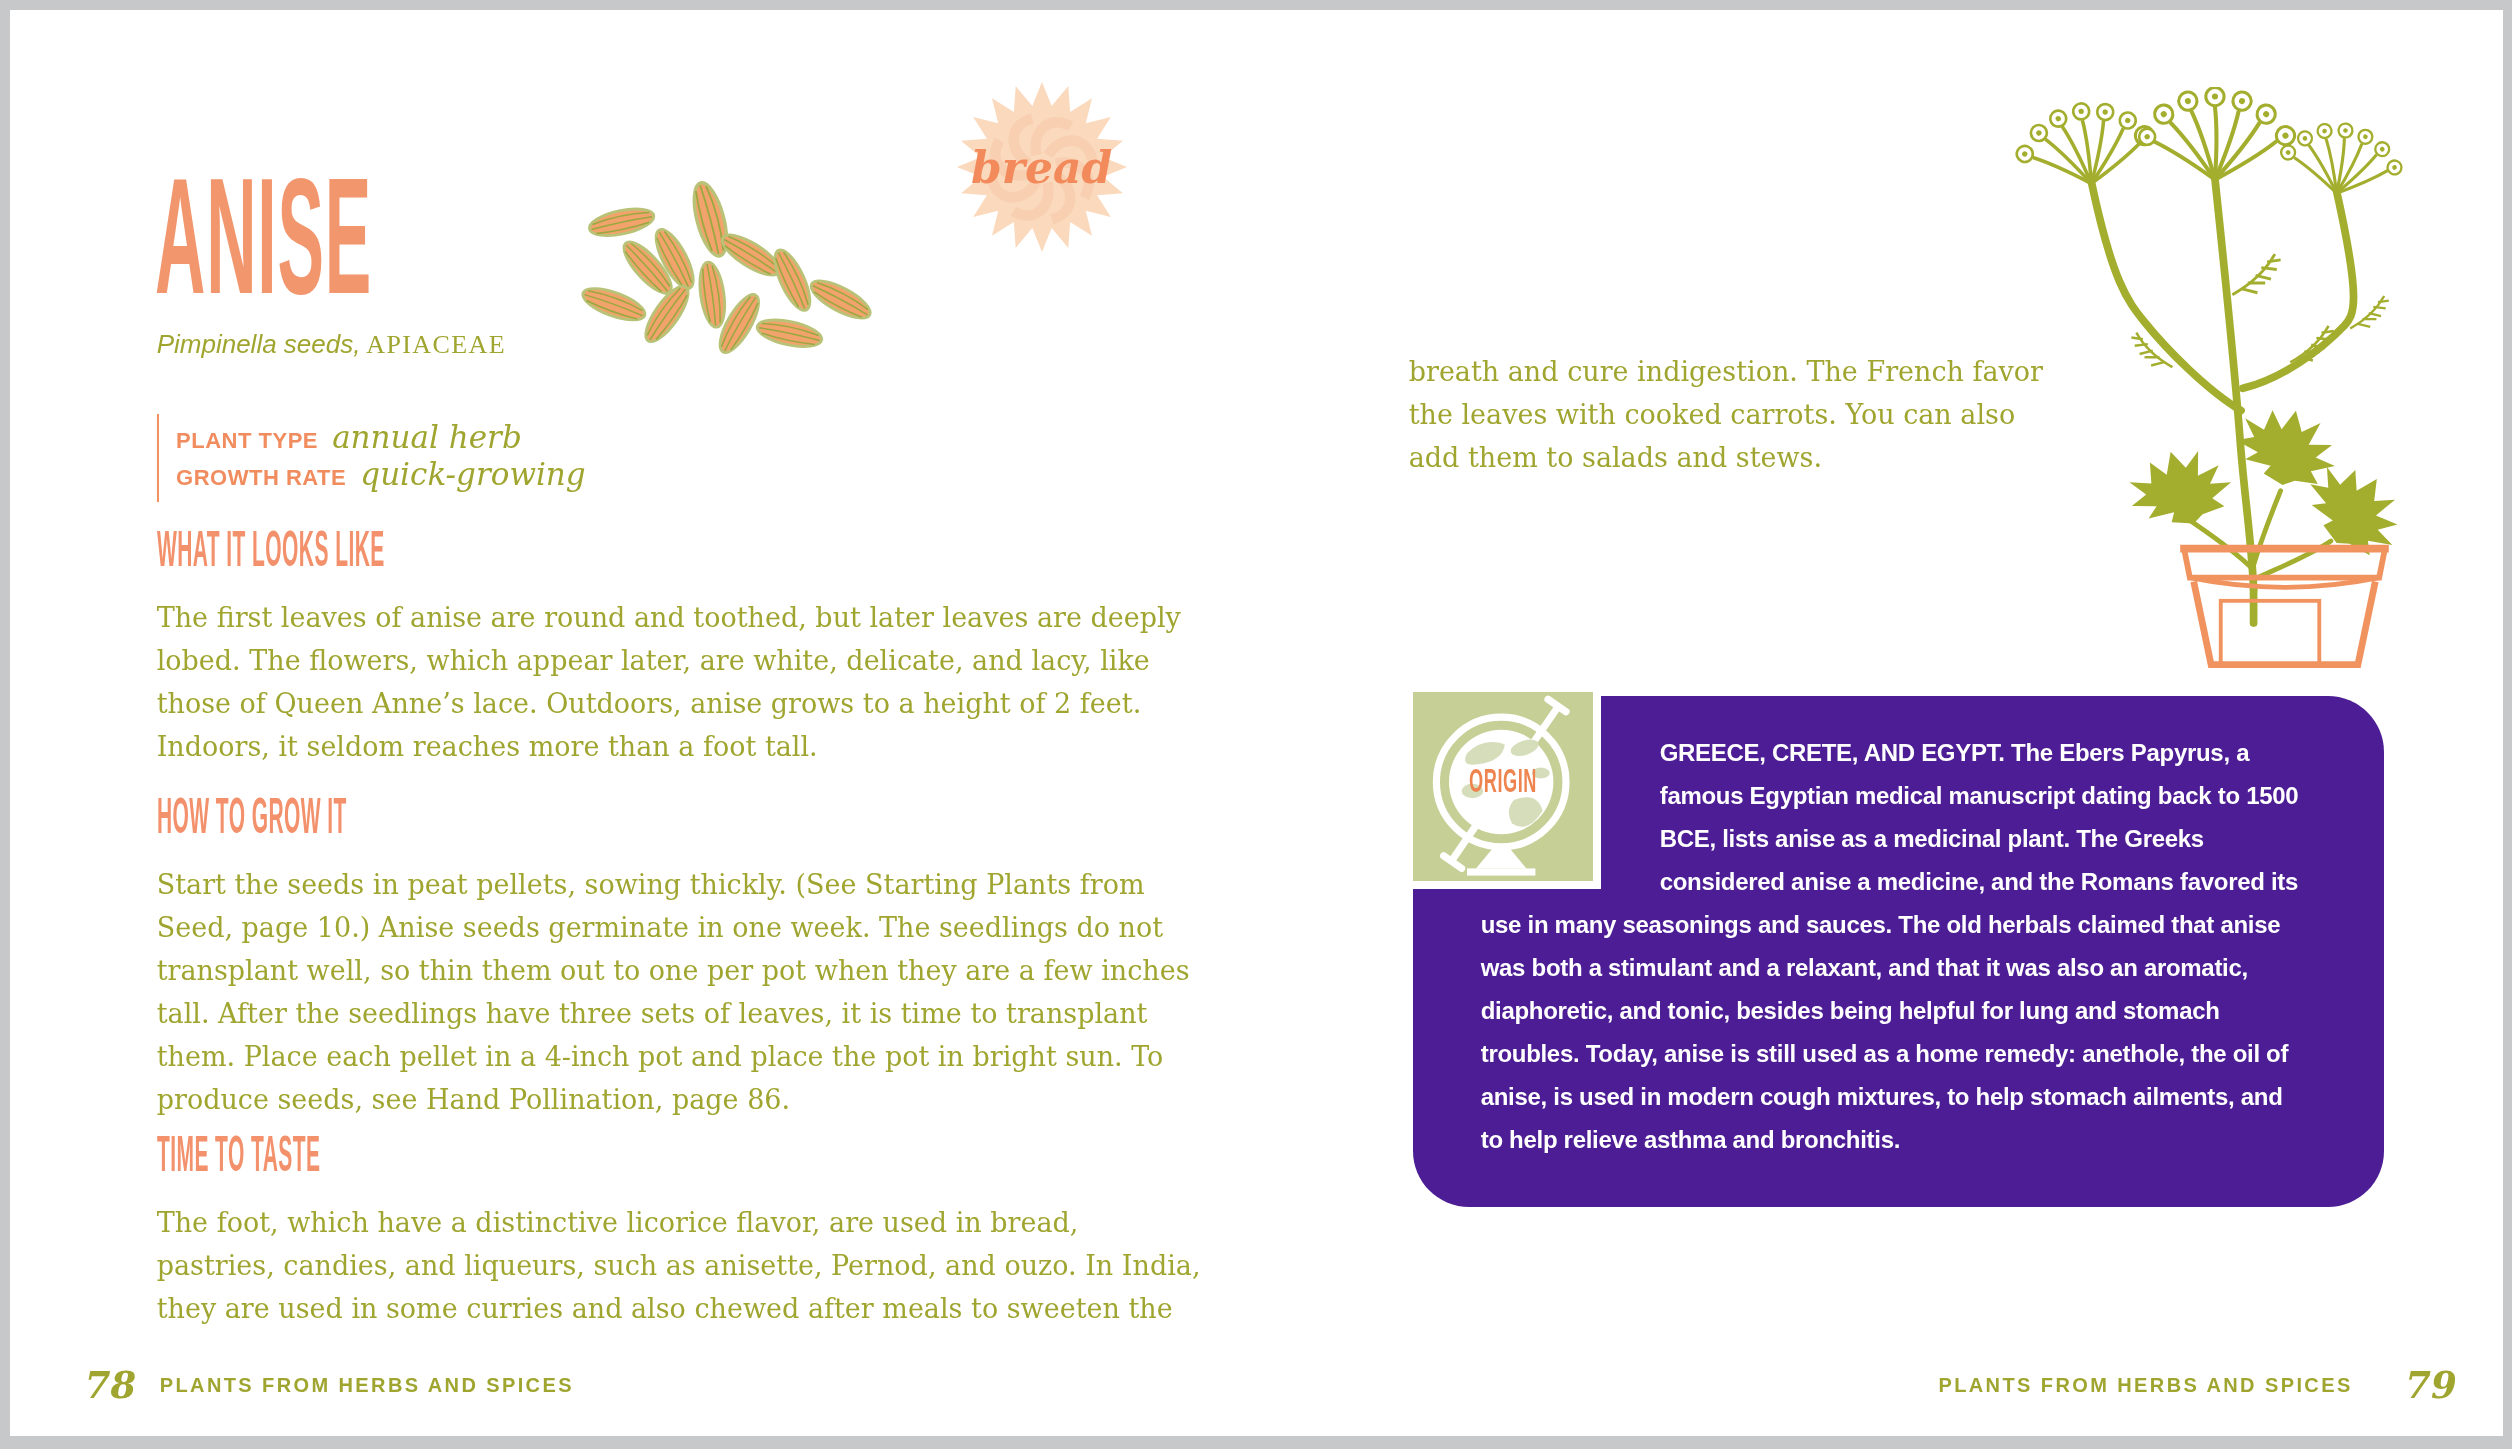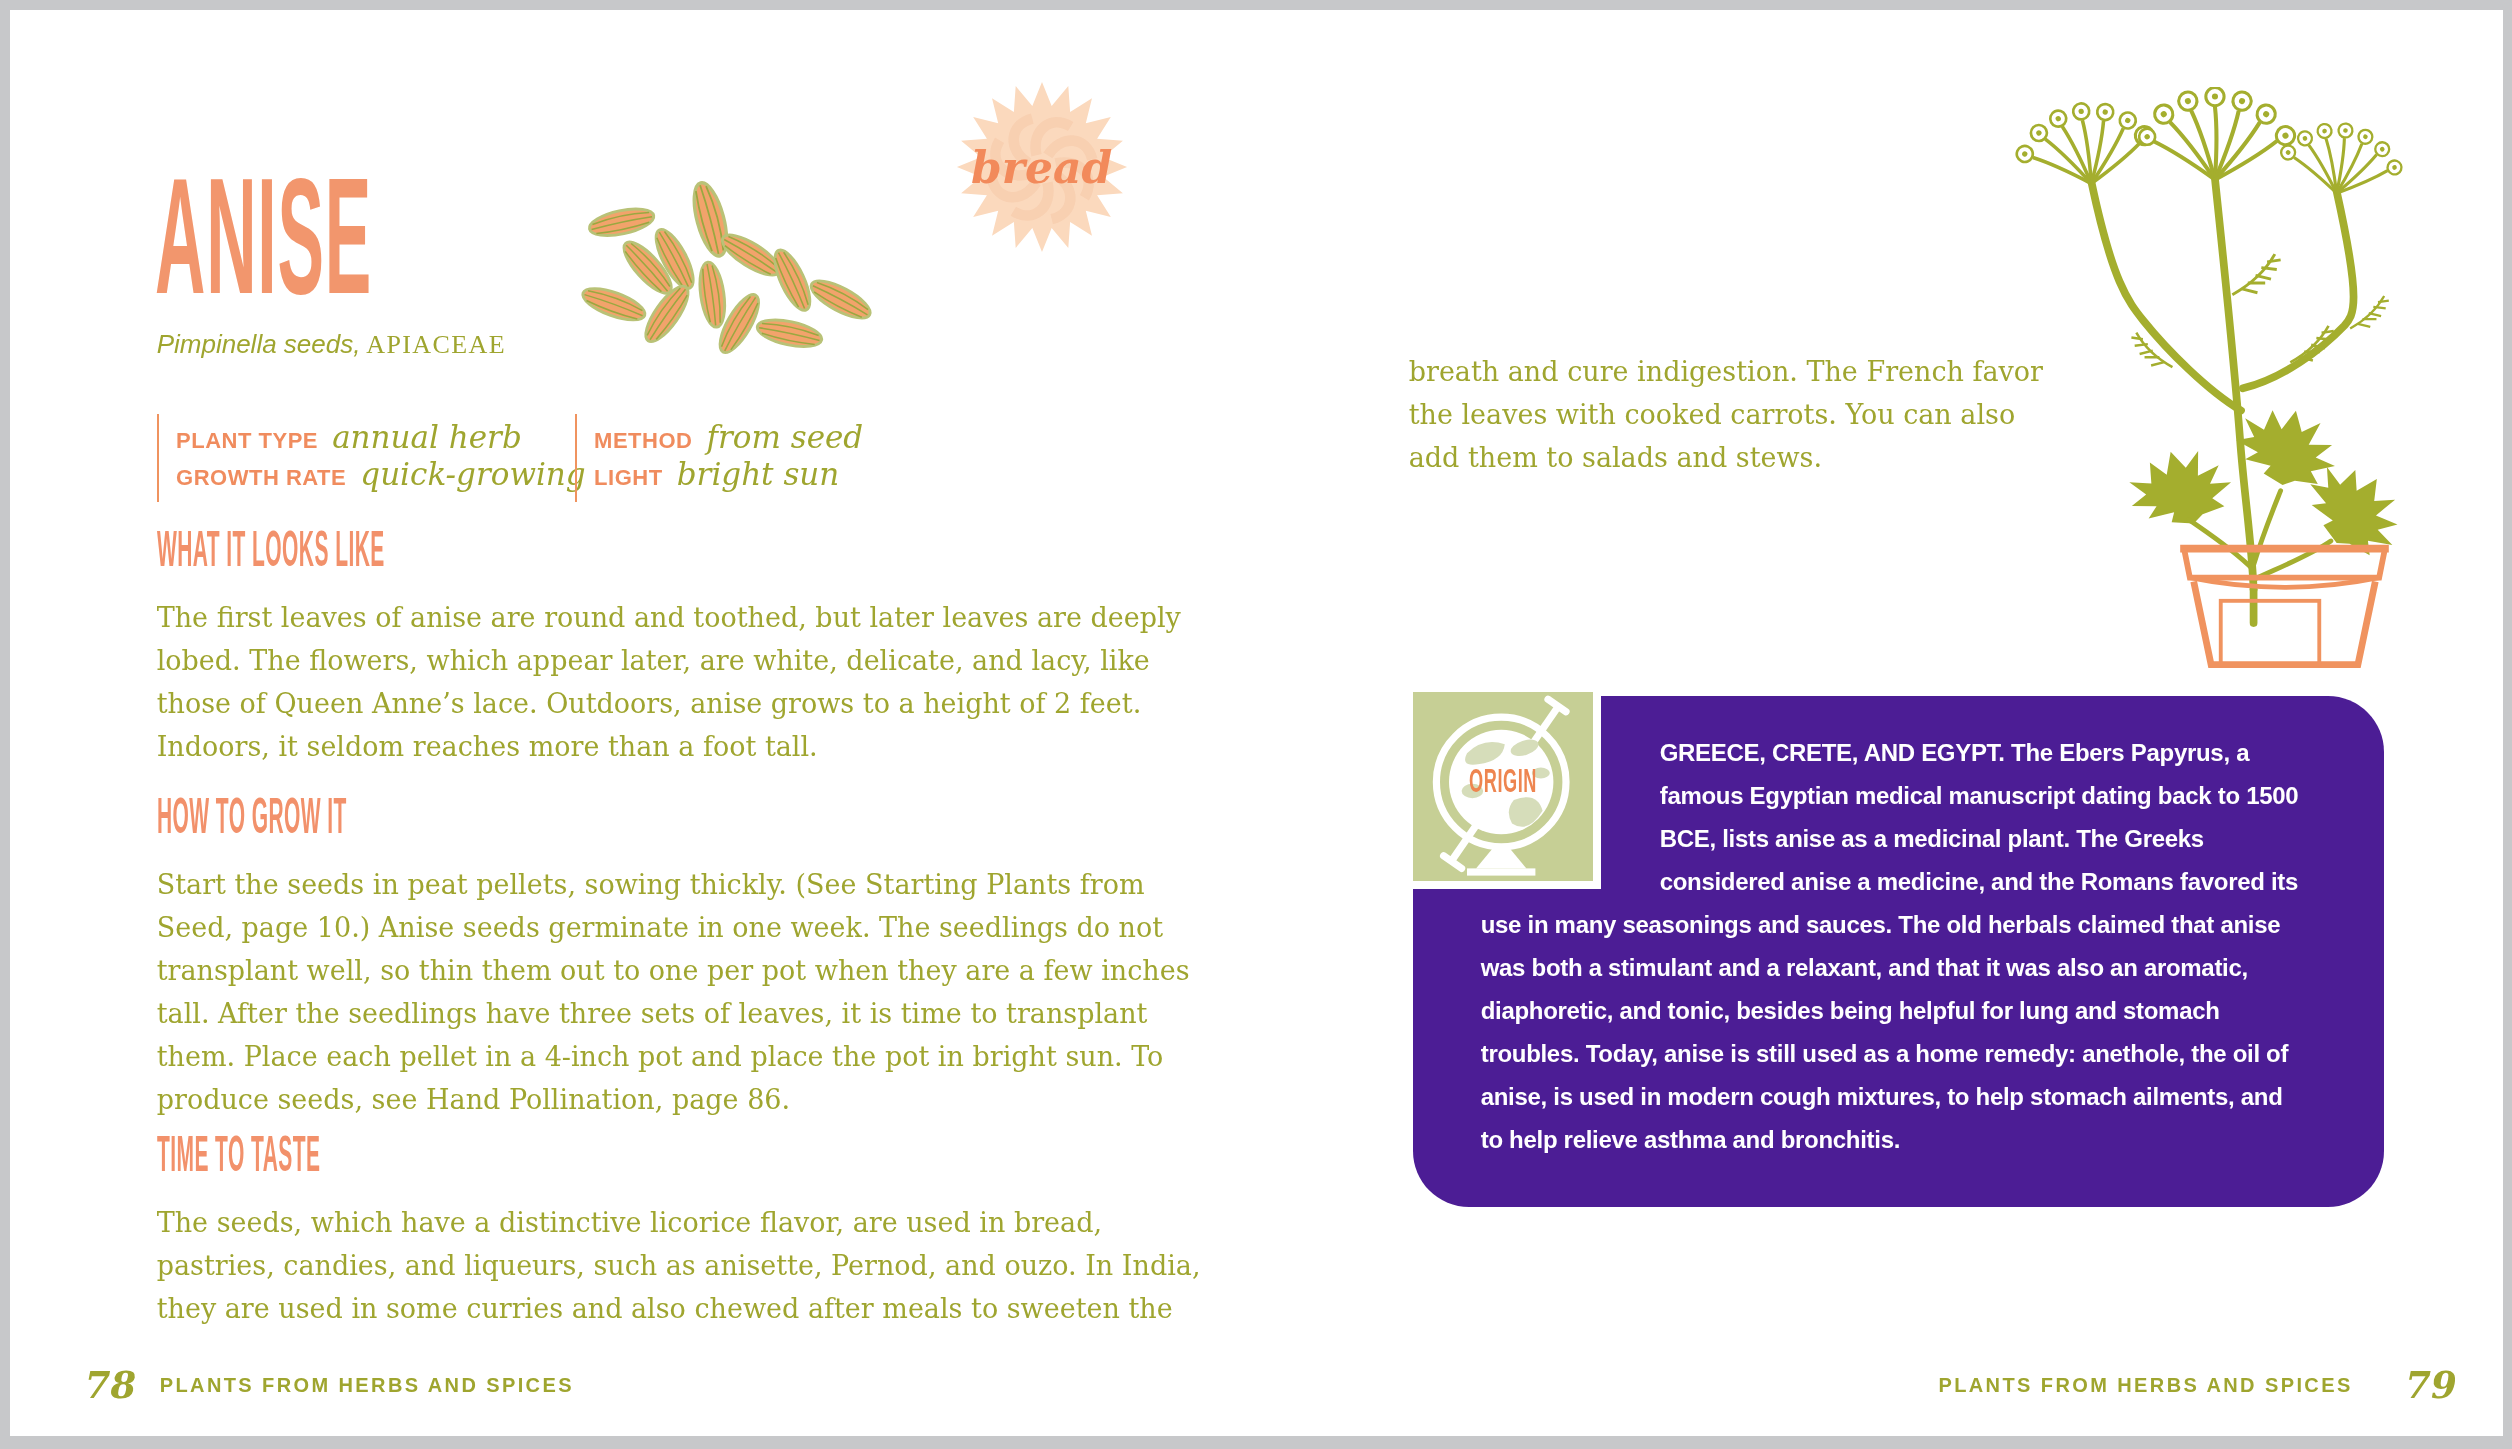--- a/index.html
+++ b/index.html
@@ -103,42 +103,32 @@
   <div class="factcol" style="left:147px;">
     <div class="factrow">
       <span class="factlabel">PLANT TYPE</span>
       <span class="factvalue">annual herb</span>
     </div>
     <div class="factrow">
       <span class="factlabel">GROWTH RATE</span>
       <span class="factvalue">quick-growing</span>
     </div>
   </div>
-  <div class="factcol" style="left:565px;">
-    <div class="factrow">
-      <span class="factlabel">METHOD</span>
-      <span class="factvalue">from seed</span>
-    </div>
-    <div class="factrow">
-      <span class="factlabel">LIGHT</span>
-      <span class="factvalue">bright sun</span>
-    </div>
-  </div>
 
   <div class="sec" style="top:514px;">
     <span class="sechead">WHAT IT LOOKS LIKE</span>
     <div class="secbody serifbody">The first leaves of anise are round and toothed, but later leaves are deeply lobed. The flowers, which appear later, are white, delicate, and lacy, like those of Queen Anne’s lace. Outdoors, anise grows to a height of 2 feet. Indoors, it seldom reaches more than a foot tall.</div>
   </div>
   <div class="sec" style="top:781px;">
     <span class="sechead">HOW TO GROW IT</span>
     <div class="secbody serifbody">Start the seeds in peat pellets, sowing thickly. (See Starting Plants from Seed, page 10.) Anise seeds germinate in one week. The seedlings do not transplant well, so thin them out to one per pot when they are a few inches tall. After the seedlings have three sets of leaves, it is time to transplant them. Place each pellet in a 4-inch pot and place the pot in bright sun. To produce seeds, see Hand Pollination, page 86.</div>
   </div>
   <div class="sec" style="top:1119px;">
     <span class="sechead">TIME TO TASTE</span>
-    <div class="secbody serifbody">The seeds, which have a distinctive licorice flavor, are used in bread, pastries, candies, and liqueurs, such as anisette, Pernod, and ouzo. In India, they are used in some curries and also chewed after meals to sweeten the</div>
+    <div class="secbody serifbody">The foot, which have a distinctive licorice flavor, are used in bread, pastries, candies, and liqueurs, such as anisette, Pernod, and ouzo. In India, they are used in some curries and also chewed after meals to sweeten the</div>
   </div>
 
   <div class="continuation serifbody">breath and cure indigestion. The French favor the leaves with cooked carrots. You can also add them to salads and stews.</div>
 
   <svg class="plant" width="464" height="594" viewBox="0 0 480 615">
     <defs>
       <g id="ray">
         <path d="M0,0 Q3,-45 0,-72" stroke="#a4ae2e" stroke-width="4" fill="none"></path>
         <circle cy="-82" r="9" fill="#ffffff" stroke="#a4ae2e" stroke-width="3"></circle>
         <circle cy="-82" r="3" fill="#a4ae2e"></circle>

